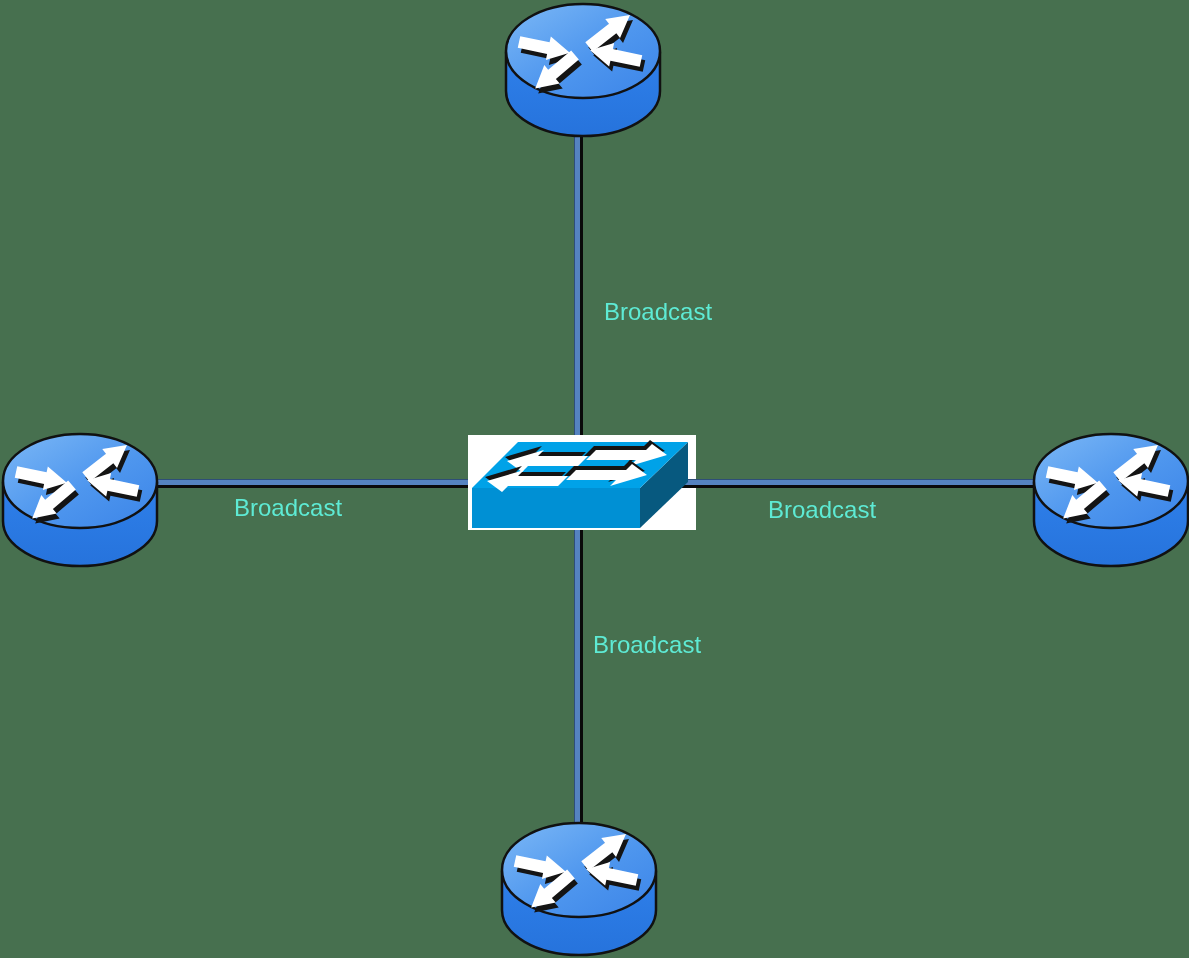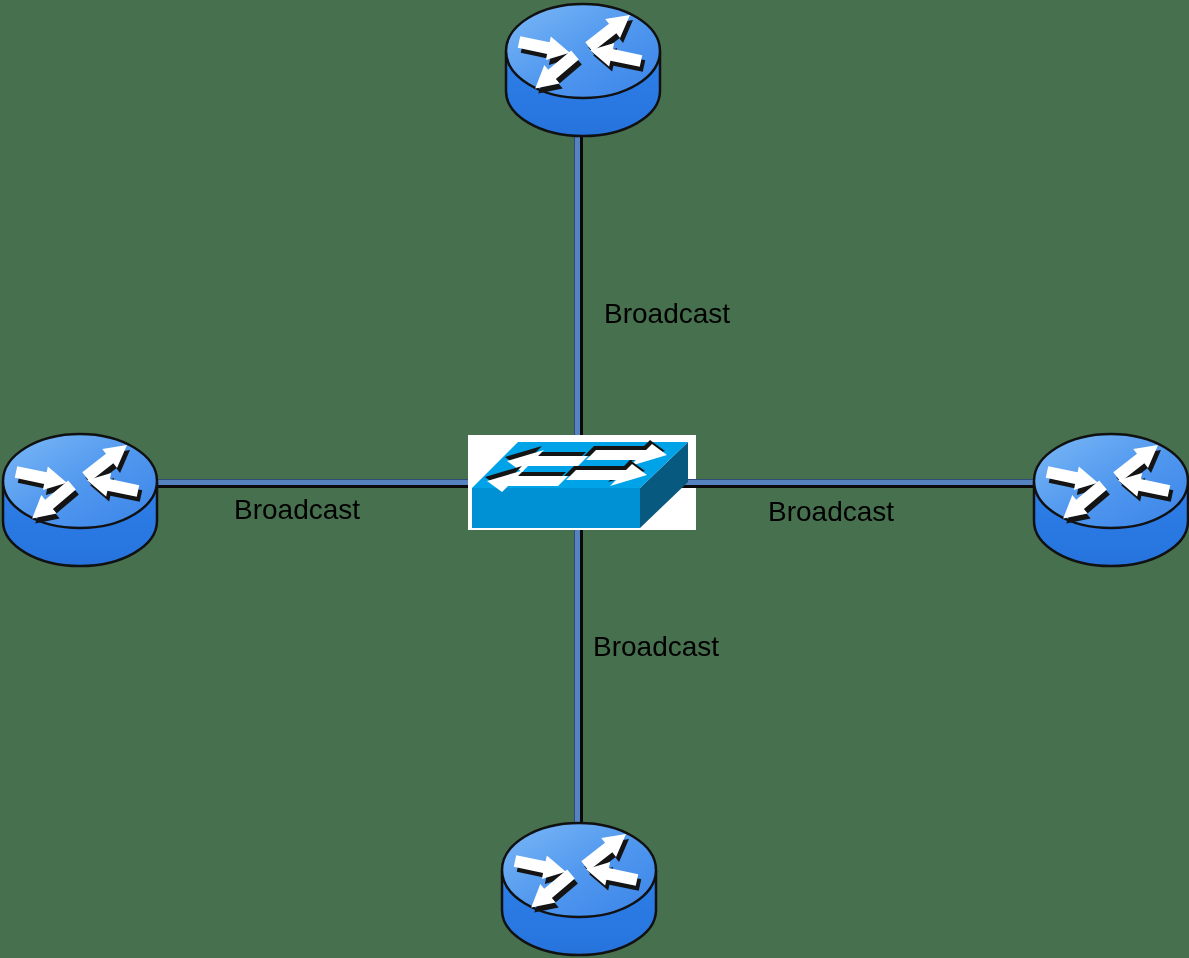--- a/index.html
+++ b/index.html
@@ -40,22 +40,22 @@
   .devsvg{position:absolute;overflow:visible;}
   #switch-svg{left:470px;top:437px;width:224px;height:93px;z-index:5;}
   .router{width:160px;height:140px;z-index:6;}
   #router-top{left:503px;top:1px;}
   #router-left{left:0px;top:431px;}
   #router-right{left:1031px;top:431px;}
   #router-bottom{left:499px;top:820px;}
   
   .bcast{
     position:absolute;z-index:7;
-    color:#000000;
-    font-size:28px;line-height:1;
+    color:#5eead4;
+    font-size:24px;line-height:1;
     letter-spacing:0px;
     white-space:nowrap;
   }
   #label-top{left:604px;top:300px;}
   #label-left{left:234px;top:496px;}
   #label-right{left:768px;top:498px;}
   #label-bottom{left:593px;top:633px;}
   .hidden-defs{position:absolute;width:0;height:0;overflow:hidden;}
 </style>
 </head>

